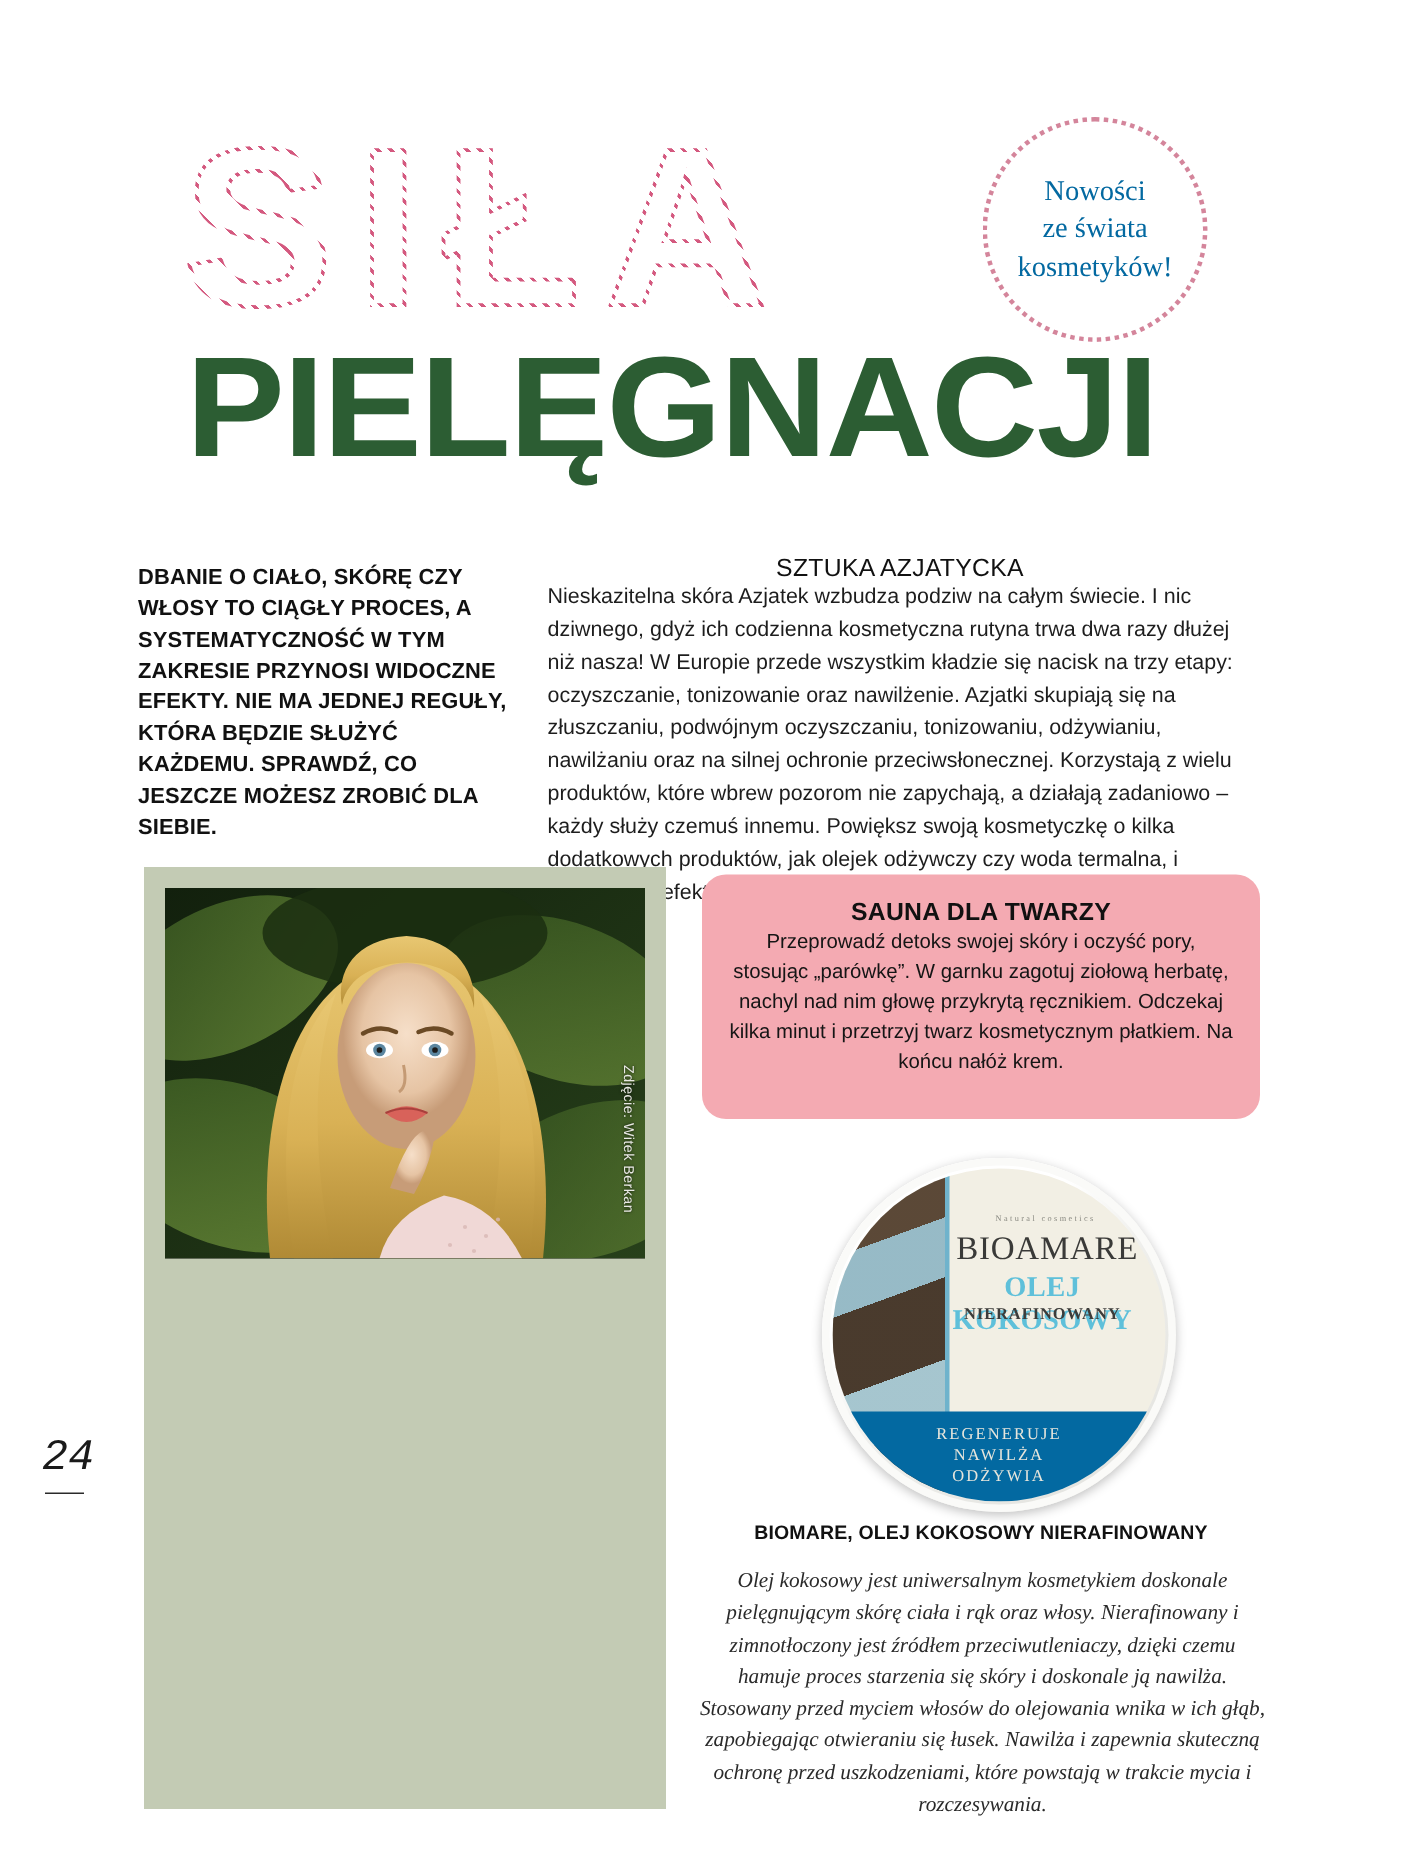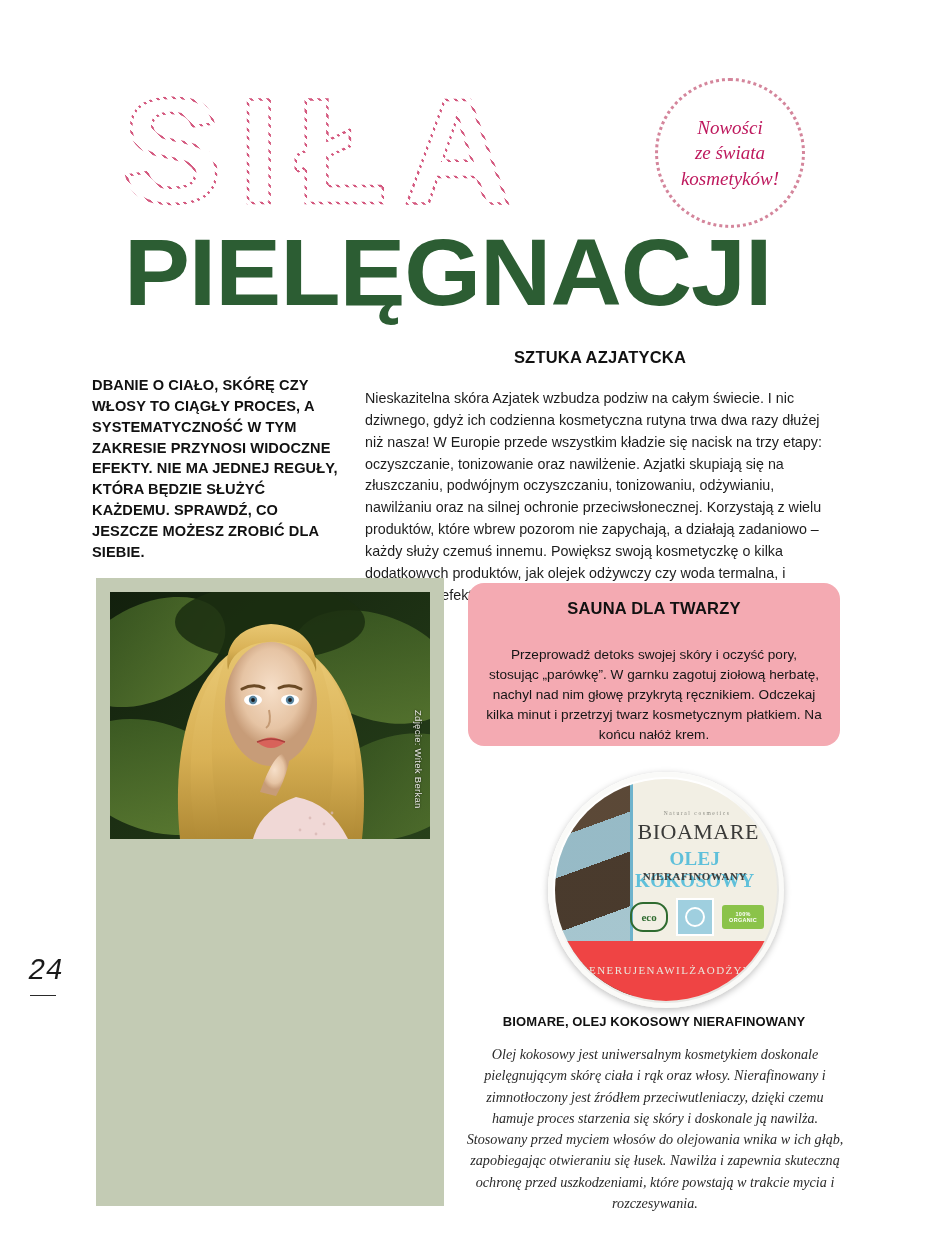--- a/index.html
+++ b/index.html
@@ -47,53 +47,52 @@
   
   .badge{
     position:absolute;left:655px;top:78px;width:150px;height:150px;
     border-radius:50%;
     border:3px dotted #d4859b;
     display:flex;align-items:center;justify-content:center;
     box-sizing:border-box;
   }
   .badge-inner{
     font-family:"Liberation Serif", serif;
-    font-style:italic;
     font-size:19px;line-height:1.32;
-    text-align:center;color:#be185d;
+    text-align:center;color:#0369a1;
   }
 
   
   .intro{
     position:absolute;left:92px;top:375px;width:252px;
     font-size:14.6px;font-weight:700;line-height:1.43;
     text-align:left;color:#111;letter-spacing:.1px;
   }
 
   
   .art-head{
-    position:absolute;left:365px;top:348px;width:470px;
-    text-align:center;font-size:16.5px;font-weight:700;letter-spacing:.2px;color:#111;
+    position:absolute;left:365px;top:370px;width:470px;
+    text-align:center;font-size:16.5px;font-weight:400;letter-spacing:.2px;color:#111;
   }
   .art-body{
     position:absolute;left:365px;top:388px;width:472px;
     font-size:14.3px;line-height:1.53;color:#1d1d1d;text-align:left;
   }
 
   
   .sauna{
     position:absolute;left:468px;top:583px;width:372px;height:163px;
     background:#f4aab2;border-radius:16px;box-sizing:border-box;
     padding:16px 18px 14px 18px;
   }
   .sauna-title{
     text-align:center;font-size:16.5px;font-weight:700;color:#111;letter-spacing:.2px;
   }
   .sauna-body{
-    margin-top:27px;text-align:center;font-size:13.6px;line-height:1.47;color:#151515;
+    margin-top:0;text-align:center;font-size:13.6px;line-height:1.47;color:#151515;
   }
 
   
   .green-panel{
     position:absolute;left:96px;top:578px;width:348px;height:628px;
     background:#c3cbb4;
   }
   .model-photo{
     position:absolute;left:14px;top:14px;width:320px;height:247px;
     overflow:hidden;background:#10180c;
@@ -163,22 +162,22 @@
     display:flex;align-items:center;justify-content:center;
   }
   .blue-badge span{width:16px;height:16px;border:2px solid #fff;border-radius:50%;display:block;}
   .org-badge{
     width:42px;height:24px;background:#8bc34a;border-radius:3px;
     display:flex;align-items:center;justify-content:center;
     color:#ffffff;font-size:5.5px;font-weight:700;letter-spacing:.3px;text-align:center;line-height:1.1;
   }
   .jar-dark{
     position:absolute;left:0;bottom:0;width:100%;height:27%;
-    background:#ef4444;
-    display:flex;flex-direction:row;align-items:center;justify-content:center;
+    background:#0369a1;
+    display:flex;flex-direction:column;align-items:center;justify-content:center;
     color:#e8e6dc;font-family:"Liberation Serif", serif;
     font-size:11px;letter-spacing:1.4px;line-height:1.25;
   }
   .prod-caption{
     position:absolute;left:468px;top:1014px;width:372px;
     text-align:center;font-size:13px;font-weight:700;color:#111;letter-spacing:.1px;
   }
   .prod-desc{
     position:absolute;left:466px;top:1044px;width:378px;
     text-align:center;
@@ -278,27 +277,20 @@
 
 <div class="product">
   <div class="jar">
     <div class="jar-face">
       <div class="jar-coco"></div>
       <div class="jar-band-line"></div>
       <div class="jar-topline">Natural cosmetics</div>
       <div class="jar-brand">BIOAMARE</div>
       <div class="jar-prod">OLEJ KOKOSOWY</div>
       <div class="jar-sub">NIERAFINOWANY</div>
-      <div class="jar-badges">
-        <div class="eco-badge">eco</div>
-        <div class="blue-badge">
-            <span></span>
-          </div>
-        <div class="org-badge">100% ORGANIC</div>
-      </div>
       <div class="jar-dark">
         <div>REGENERUJE</div>
         <div>NAWILŻA</div>
         <div>ODŻYWIA</div>
       </div>
     </div>
   </div>
 </div>
 
 <div class="prod-caption">BIOMARE, OLEJ KOKOSOWY NIERAFINOWANY</div>

